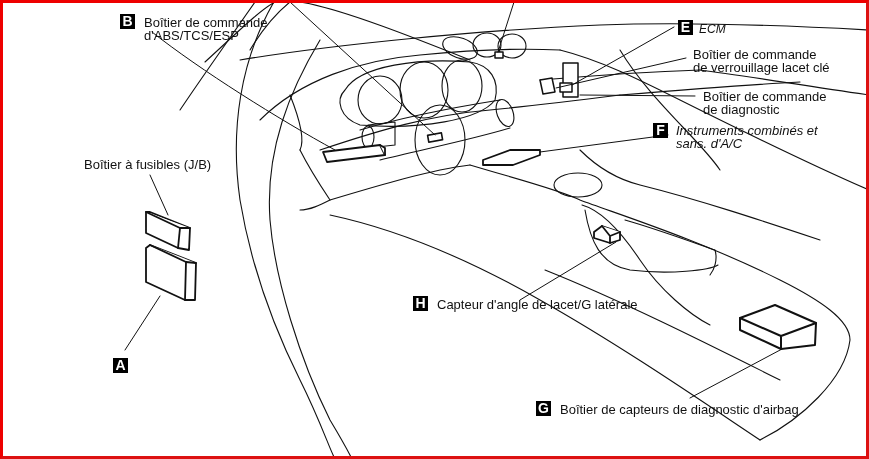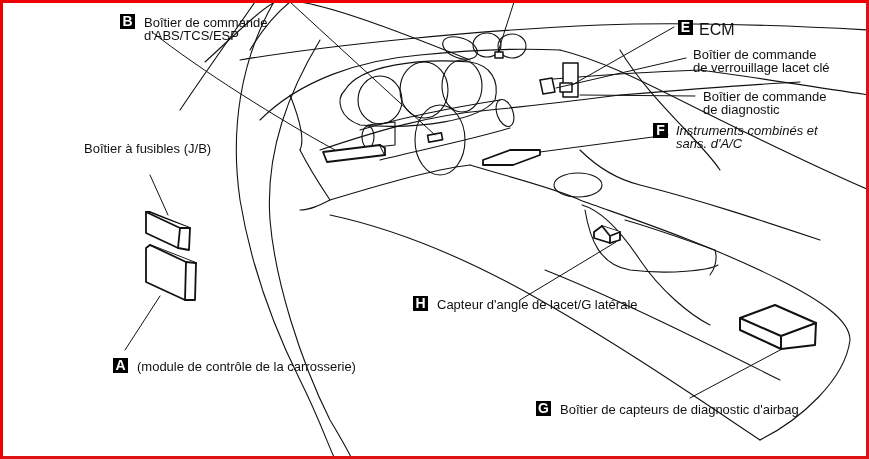--- a/index.html
+++ b/index.html
@@ -158,21 +158,21 @@
   <div>
     <div class="badge" style="left:117px; top:11px;">B</div>
     <div class="lbl" style="left:141px; top:13px;">
       <span class="txt">Boîtier de commande</span>
       <span class="txt">d'ABS/TCS/ESP</span>
     </div>
   </div>
 
   <div>
     <div class="badge" style="left:675px; top:17px;">E</div>
-    <div class="lbl" style="left:696px; top:20px; font-size:16px;">ECM</div>
+    <div class="lbl" style="left:696px; top:20px; font-size:12px;font-style:italic;">ECM</div>
   </div>
 
   <div>
     <div class="lbl" style="left:690px; top:45px;">
       <span class="txt">Boîtier de commande</span>
       <span class="txt">de verrouillage lacet clé</span>
     </div>
   </div>
 
   <div>
@@ -184,32 +184,31 @@
 
   <div>
     <div class="badge" style="left:650px; top:120px;">F</div>
     <div class="lbl" style="left:673px; top:121px;font-style:italic;">
       <span class="txt">Instruments combinés et</span>
       <span class="txt">sans. d'A/C</span>
     </div>
   </div>
 
   <div>
-    <div class="lbl" style="left:73px; top:139px;padding-left:8px;">Boîtier à fusibles (J/B)</div>
+    <div class="lbl" style="left:73px; top:155px;padding-left:8px;">Boîtier à fusibles (J/B)</div>
   </div>
 
   <div>
     <div class="badge" style="left:410px; top:293px;">H</div>
     <div class="lbl" style="left:434px; top:295px;">Capteur d'angle de lacet/G latérale</div>
   </div>
 
   <div>
     <div class="badge" style="left:110px; top:355px;">A</div>
     <div class="lbl" style="left:134px; top:357px;">
-      <span class="txt">(module de contrôle de la carrosserie)</span>
     </div>
   </div>
 
   <div>
     <div class="badge" style="left:533px; top:398px;">G</div>
     <div class="lbl" style="left:557px; top:400px;">Boîtier de capteurs de diagnostic d'airbag</div>
   </div>
 
 </div>
 

